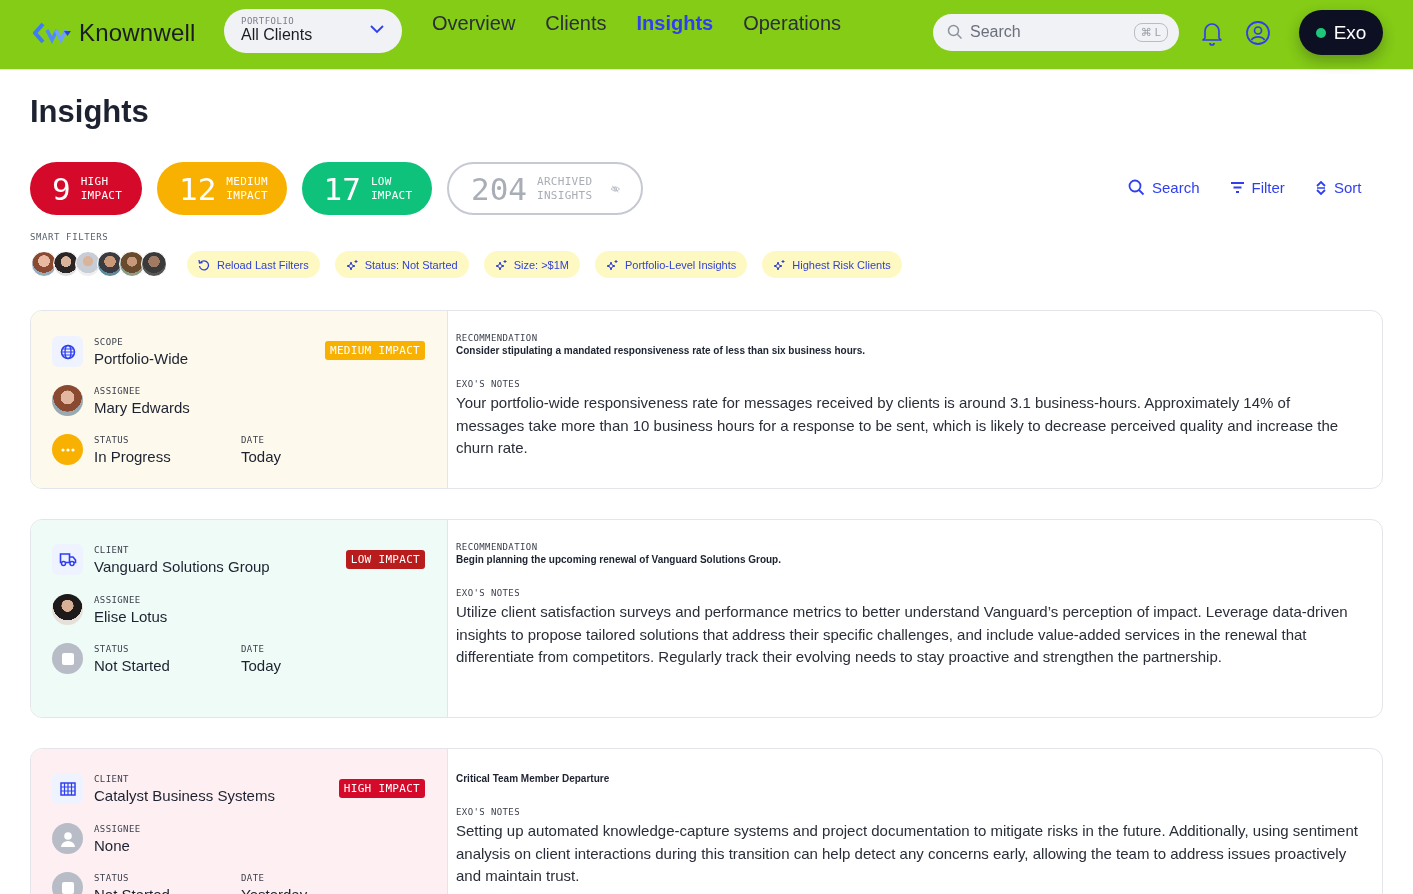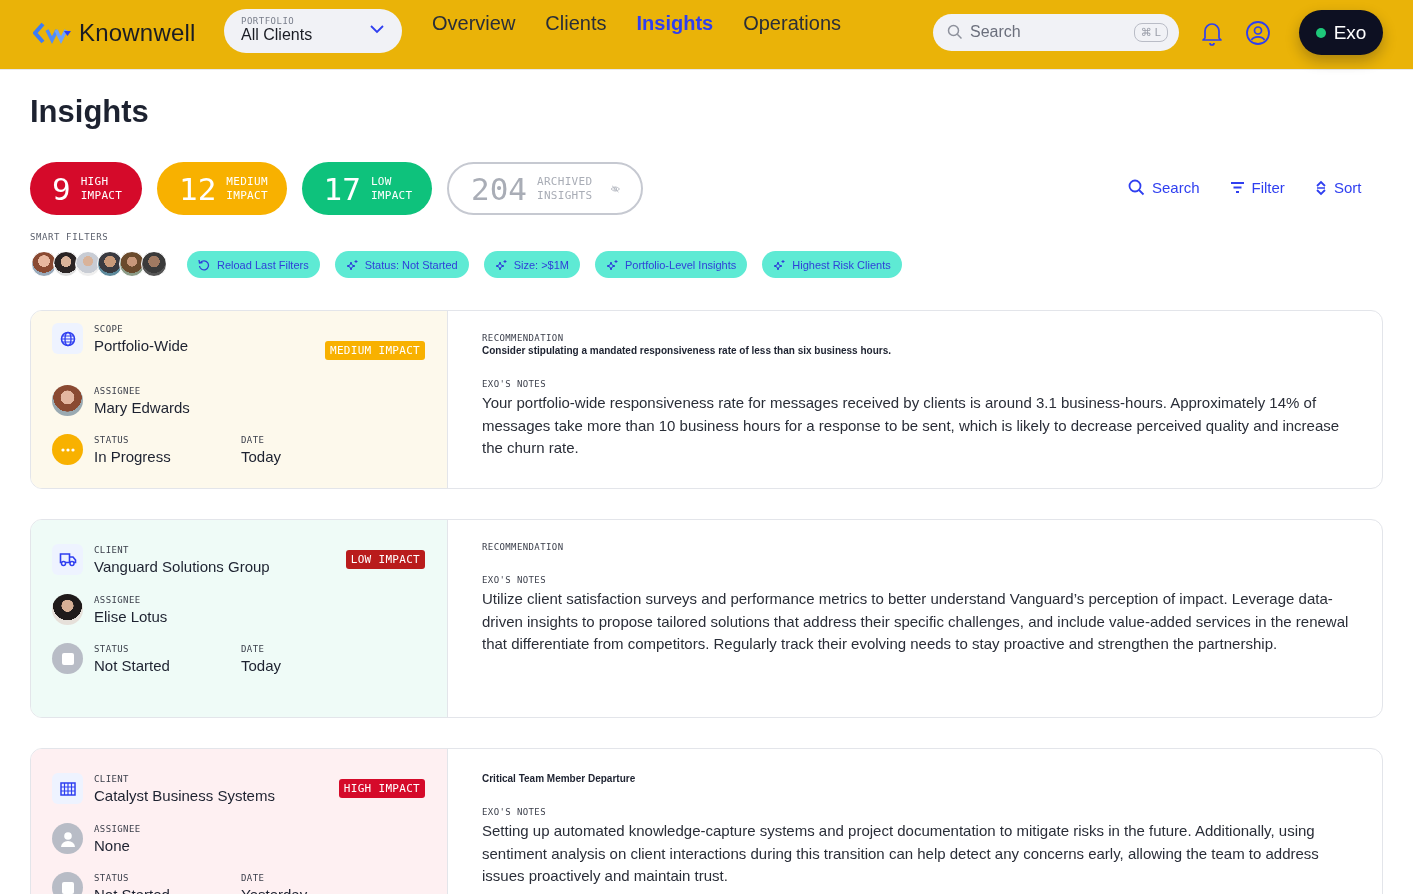--- a/index.html
+++ b/index.html
@@ -1,21 +1,21 @@
 <!DOCTYPE html>
 <html><head>
 <meta charset="utf-8">
 <style>
   * { box-sizing: border-box; margin: 0; padding: 0; }
   html, body { width: 1413px; height: 894px; overflow: hidden; background: #ffffff; }
   body { font-family: "Liberation Sans", sans-serif; color: #1d2230; position: relative; }
   .mono { font-family: "DejaVu Sans Mono", "Liberation Mono", monospace; }
 
   
-  .topbar { position: absolute; left: 0; top: 0; width: 1413px; height: 70px; border-bottom: 1px solid #e6e8ee; background: #eab308; }
+  .topbar { position: absolute; left: 0; top: 0; width: 1413px; height: 70px; border-bottom: 1px solid #e6e8ee; background: #84cc16; }
   .logo { position: absolute; left: 33px; top: 19px; display: flex; align-items: center; gap: 8px; }
   .logo-text { font-size: 24px; color: #1a1c24; letter-spacing: 0.2px; }
   .portfolio { position: absolute; left: 224px; top: 9px; width: 178px; height: 44px; border-radius: 22px; background: #f1f2f6; padding: 7px 0 0 17px; }
   .portfolio .lbl { font-size: 9px; color: #7a7f8c; letter-spacing: 0.5px; }
   .portfolio .val { font-size: 16px; color: #1a1c24; margin-top: 0px; }
   .portfolio .chev { position: absolute; right: 18px; top: 15px; }
   .nav { position: absolute; left: 432px; top: 12px; display: flex; gap: 30px; font-size: 20px; }
   .nav a { color: #2a2e38; text-decoration: none; }
   .nav a.active { color: #2f3ff0; font-weight: bold; }
   .search-top { position: absolute; left: 933px; top: 14px; width: 246px; height: 37px; border-radius: 19px; background: #f1f2f6; }
@@ -41,39 +41,39 @@
   .pill.arch { background: #fff; border: 2px solid #c6c9d1; color: #a9adb6; width: 196px; }
   .pill.arch .eye { margin-left: 18px; }
 
   .tools { position: absolute; left: 1128px; top: 179px; display: flex; gap: 30px; font-size: 15px; color: #2f3ff0; }
   .tools .t { display: flex; align-items: center; gap: 7px; cursor: pointer; }
 
   .sf-label { position: absolute; left: 30px; top: 232px; font-size: 9px; color: #5b606d; letter-spacing: 0.6px; }
   .avatars { position: absolute; left: 31px; top: 251px; display: flex; }
   .av { width: 26px; height: 26px; border-radius: 50%; border: 1px solid #fff; margin-right: -4px; }
   .chips { position: absolute; left: 187px; top: 251px; display: flex; gap: 15px; }
-  .chip { height: 27px; border-radius: 14px; background: #5eead4; color: #2f3fd8; font-size: 11px; display: flex; align-items: center; gap: 7px; padding: 0 11px; white-space: nowrap; }
+  .chip { height: 27px; border-radius: 14px; background: #fef9c3; color: #2f3fd8; font-size: 11px; display: flex; align-items: center; gap: 7px; padding: 0 11px; white-space: nowrap; }
 
   
   .card { position: absolute; left: 30px; width: 1353px; border: 1px solid #e3e5ea; border-radius: 12px; overflow: hidden; background: #fff; display: flex; }
   .card .side { width: 417px; height: 100%; position: relative; border-right: 1px solid #e3e5ea; }
   .card.c-med .side { background: #fdf9ec; }
   .card.c-low .side { background: #effbf7; }
   .card.c-high .side { background: #fef0f2; }
   .row { position: absolute; left: 21px; display: flex; align-items: center; }
   .iconbox { width: 31px; height: 31px; border-radius: 6px; background: #eef3ff; display: flex; align-items: center; justify-content: center; margin-right: 11px; }
   .circ { width: 31px; height: 31px; border-radius: 50%; margin-right: 11px; display: flex; align-items: center; justify-content: center; }
   .lbl-sm { font-size: 9px; color: #3a3e4a; letter-spacing: 0.4px; }
   .val-lg { font-size: 15px; color: #1d2230; margin-top: 3px; }
   .date-col { position: absolute; left: 210px; }
   .badge { position: absolute; right: 22px; top: 30px; height: 19px; padding: 0 5px; border-radius: 3px; color: #fff; font-size: 11px; line-height: 19px; letter-spacing: 0.3px; }
   .badge.med { background: #f8b100; }
   .badge.low { background: #b91c1c; }
   .badge.high { background: #d50a2a; }
-  .main { flex: 1; padding: 22px 22px 0 34px; }
+  .main { flex: 1; padding: 22px 22px 0 8px; }
   .main .sec-lbl { font-size: 9px; color: #3a3e4a; letter-spacing: 0.4px; }
   .main .headline { font-size: 10px; font-weight: bold; color: #1d2230; margin-top: 2px; }
   .main .notes-lbl { margin-top: 23px; }
   .main .notes { font-size: 15px; color: #2a2e38; line-height: 22.5px; margin-top: 3px; }
 </style>
 </head>
 <body>
 
 <header class="topbar">
   <div class="logo">
@@ -216,21 +216,21 @@
     <svg width="12" height="12" viewBox="0 0 12 12">
         <path d="M5 3 L6 6 L9 7 L6 8 L5 11 L4 8 L1 7 L4 6 Z" fill="none" stroke="#2f3fd8" stroke-width="1"></path>
         <path d="M10 1 V4 M8.5 2.5 H11.5" stroke="#2f3fd8" stroke-width="1"></path>
       </svg>
     <span>Highest Risk Clients</span>
   </div>
 </div>
 
 <div class="card c-med" style="top:310px; height:179px;">
   <div class="side">
-    <div class="row" style="top:12px;">
+    <div class="row" style="top:25px;">
       <div class="iconbox">
         <svg width="16" height="16" viewBox="0 0 16 16">
             <circle cx="8" cy="8" r="6.5" stroke="#2f3ff0" stroke-width="1.6" fill="none"></circle>
             <ellipse cx="8" cy="8" rx="3" ry="6.5" stroke="#2f3ff0" stroke-width="1.4" fill="none"></ellipse>
             <path d="M1.5 8 H14.5 M2.5 5 H13.5 M2.5 11 H13.5" stroke="#2f3ff0" stroke-width="1.2"></path>
           </svg>
       </div>
       <div>
         <div class="lbl-sm mono">SCOPE</div>
         <div class="val-lg">Portfolio-Wide</div>
@@ -303,20 +303,21 @@
         <div class="val-lg">Not Started</div>
       </div>
       <div class="date-col" style="left:189px;">
         <div class="lbl-sm mono">DATE</div>
         <div class="val-lg">Today</div>
       </div>
     </div>
   </div>
   <div class="main">
     <div class="sec-lbl mono">RECOMMENDATION</div>
+    <div class="headline">Begin planning the upcoming renewal of Vanguard Solutions Group.</div>
     <div class="sec-lbl mono notes-lbl">EXO'S NOTES</div>
     <div class="notes">Utilize client satisfaction surveys and performance metrics to better understand Vanguard’s perception of impact. Leverage data-driven insights to propose tailored solutions that address their specific challenges, and include value-added services in the renewal that differentiate from competitors. Regularly track their evolving needs to stay proactive and strengthen the partnership.</div>
   </div>
 </div>
 
 <div class="card c-high" style="top:748px; height:190px;">
   <div class="side">
     <div class="row" style="top:24px;">
       <div class="iconbox">
         <svg width="16" height="14" viewBox="0 0 16 14">

